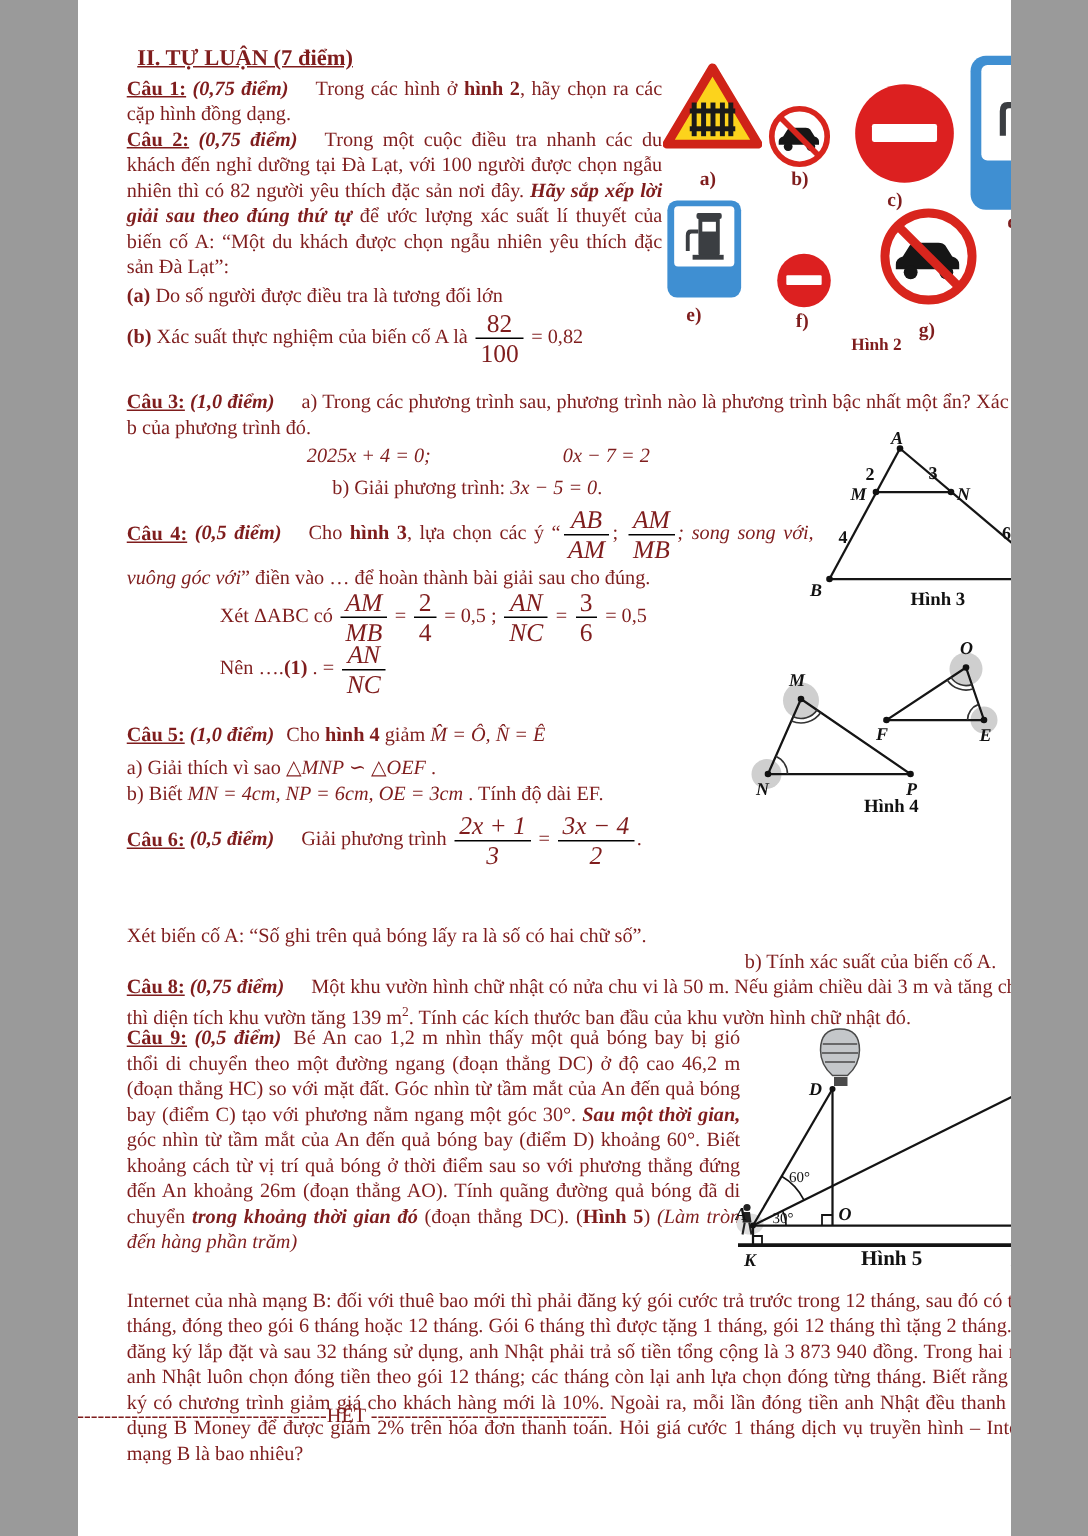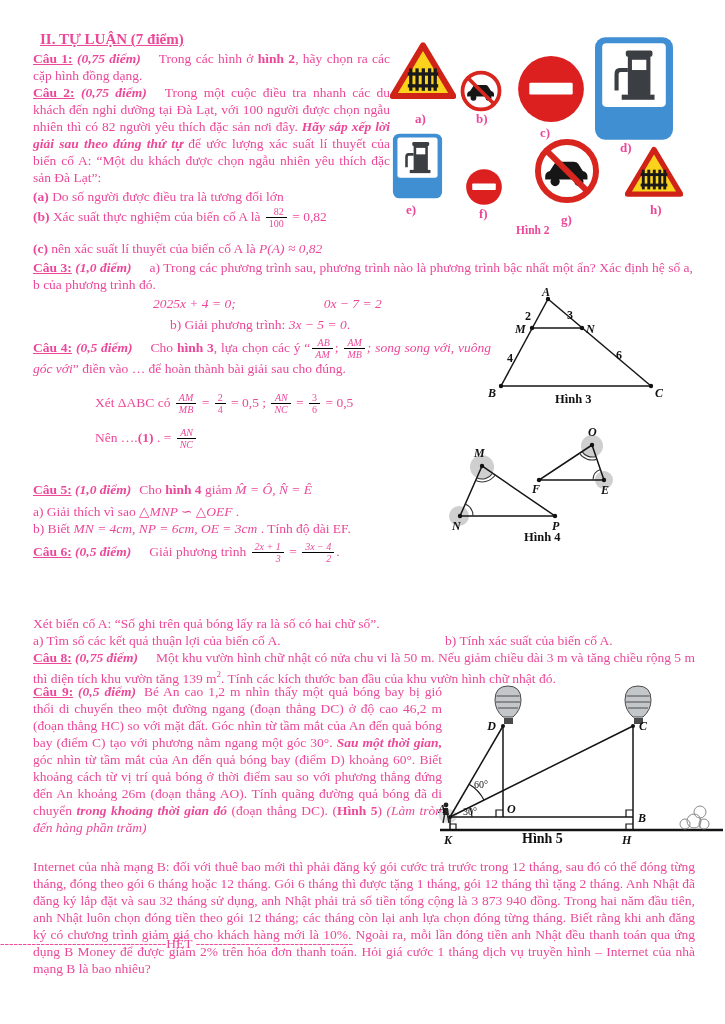--- a/index.html
+++ b/index.html
@@ -1,31 +1,31 @@
 <!DOCTYPE html>
 <html><head>
 <meta charset="utf-8">
 <style>
   html,body{margin:0;padding:0;background:#9a9a9a;}
-  .page{position:relative;width:725px;height:1024px;background:#ffffff;margin:0 auto;
+  .page{position:relative;width:622px;height:1024px;background:#ffffff;margin:0 auto;
         font-family:"Liberation Serif","DejaVu Serif",serif;font-size:13.5px;line-height:17px;
-        color:#ec4899;overflow:hidden;}
+        color:#7f1d1d;overflow:hidden;}
   .block{position:absolute;margin:0;text-align:justify;}
   .nojust{text-align:left;}
   .title{position:absolute;top:31px;left:40px;font-weight:bold;font-size:15px;text-decoration:underline;}
   .qlabel{font-weight:bold;text-decoration:underline;margin-top:36px;}
   .pts{font-weight:bold;font-style:italic;}
   .bi{font-weight:bold;font-style:italic;}
   .it{font-style:italic;}
   .mi{font-style:italic;}
   b{font-weight:bold;}
   sup{font-size:9px;}
   .tab{display:inline-block;width:18px;}
   .tab-sm{display:inline-block;width:8px;}
-  .frac{display:inline-block;vertical-align:middle;text-align:right;font-size:10px;line-height:1.12;padding:0 2px;}
+  .frac{display:inline-block;vertical-align:middle;text-align:center;font-size:17px;line-height:1.12;padding:0 2px;}
   .frac .fn{display:block;border-bottom:1px solid #000;padding:0 3px;}
   .frac .fd{display:block;padding:0 3px;}
   .frac.itf .fn,.frac.itf .fd{font-style:italic;}
   .fig{position:absolute;}
   .sign{position:absolute;}
   .slabel{position:absolute;font-weight:bold;font-size:13px;}
   .figsvg{position:absolute;}
   .fcap{position:absolute;font-weight:bold;font-size:11.5px;}
   .vlabel text{font-style:italic;font-weight:bold;font-size:12px;fill:#111;
                font-family:"Liberation Serif",serif;}
@@ -42,21 +42,20 @@
   <div class="title">II.  TỰ LUẬN (7 điểm)</div>
 
   <p class="block" style="top:50px;left:33px;width:357px"><span class="qlabel">Câu 1:</span><span class="pts"> (0,75 điểm)</span><span class="tab"></span><span>Trong các hình ở </span><b>hình 2</b><span>, hãy chọn ra các cặp hình đồng dạng.</span></p>
 
   <p class="block" style="top:84px;left:33px;width:357px"><span class="qlabel">Câu 2:</span><span class="pts"> (0,75 điểm)</span><span class="tab"></span><span>Trong một cuộc điều tra nhanh các du khách đến nghỉ dưỡng tại Đà Lạt, với 100 người được chọn ngẫu nhiên thì có 82 người yêu thích đặc sản nơi đây. </span><span class="bi">Hãy sắp xếp lời giải sau theo đúng thứ tự</span><span> để ước lượng xác suất lí thuyết của biến cố A: “Một du khách được chọn ngẫu nhiên yêu thích đặc sản Đà Lạt”:</span></p>
 
   <p class="block nojust" style="top:188px;left:33px;width:400px"><b>(a)</b><span> Do số người được điều tra là tương đối lớn</span></p>
 
   <p class="block nojust" style="top:206px;left:33px;width:430px"><b>(b)</b><span> Xác suất thực nghiệm của biến cố A là </span><span class="frac"><span class="fn">82</span><span class="fd">100</span></span><span> = 0,82</span></p>
 
-  <p class="block nojust" style="top:240px;left:33px;width:460px"><b>(c)</b><span> nên xác suất lí thuyết của biến cố A là </span><span class="mi">P(A) ≈ 0,82</span></p>
 
   <p class="block" style="top:259px;left:33px;width:660px"><span class="qlabel">Câu 3:</span><span class="pts"> (1,0 điểm)</span><span class="tab"></span><span>a) Trong các phương trình sau, phương trình nào là phương trình bậc nhất một ẩn? Xác định hệ số a, b của phương trình đó.</span></p>
 
   <div class="block nojust" style="top:295px;left:33px;width:660px"><span class="mi" style="margin-left:120px">2025x + 4 = 0;</span><span class="mi" style="margin-left:88px">0x − 7 = 2</span></div>
 
   <div class="block nojust" style="top:316px;left:170px;width:420px"><span>b) Giải phương trình: </span><span class="mi">3x − 5 = 0</span><span>.</span></div>
 
   <p class="block" style="top:337px;left:33px;width:458px"><span class="qlabel">Câu 4:</span><span class="pts"> (0,5 điểm)</span><span class="tab"></span><span>Cho </span><b>hình 3</b><span>, lựa chọn các ý “</span><span class="frac itf"><span class="fn">AB</span><span class="fd">AM</span></span><span>; </span><span class="frac itf"><span class="fn">AM</span><span class="fd">MB</span></span><span class="mi">; </span><span class="it">song song với, vuông góc với</span><span>” điền vào … để hoàn thành bài giải sau cho đúng.</span></p>
 
   <div class="block nojust" style="top:392px;left:95px;width:420px"><span>Xét ΔABC có </span><span class="frac itf"><span class="fn">AM</span><span class="fd">MB</span></span><span> = </span><span class="frac"><span class="fn">2</span><span class="fd">4</span></span><span> = 0,5 ; </span><span class="frac itf"><span class="fn">AN</span><span class="fd">NC</span></span><span> = </span><span class="frac"><span class="fn">3</span><span class="fd">6</span></span><span> = 0,5</span></div>
@@ -68,21 +67,21 @@
 
   <p class="block nojust" style="top:503px;left:33px;width:440px"><span>a) Giải thích vì sao </span><span class="mi">△MNP ∽ △OEF</span><span> .</span></p>
 
   <p class="block nojust" style="top:520px;left:33px;width:470px"><span>b) Biết </span><span class="mi">MN = 4cm, NP = 6cm, OE = 3cm</span><span> . Tính độ dài EF.</span></p>
 
   <div class="block nojust" style="top:541px;left:33px;width:500px"><span class="qlabel">Câu 6:</span><span class="pts"> (0,5 điểm)</span><span class="tab"></span><span>Giải phương trình </span><span class="frac itf"><span class="fn">2x + 1</span><span class="fd">3</span></span><span> = </span><span class="frac itf"><span class="fn">3x − 4</span><span class="fd">2</span></span><span>.</span></div>
 
 
   <p class="block nojust" style="top:615px;left:33px;width:662px">Xét biến cố A: “Số ghi trên quả bóng lấy ra là số có hai chữ số”.</p>
 
-  <div class="block nojust" style="top:632px;left:33px;width:662px"><span>a) Tìm số các kết quả thuận lợi của biến cố A.</span><span style="position:absolute;left:412px">b) Tính xác suất của biến cố A.</span></div>
+  <div class="block nojust" style="top:632px;left:33px;width:662px"><span style="position:absolute;left:412px">b) Tính xác suất của biến cố A.</span></div>
 
   <p class="block" style="top:649px;left:33px;width:662px"><span class="qlabel">Câu 8:</span><span class="pts"> (0,75 điểm)</span><span class="tab"></span><span>Một khu vườn hình chữ nhật có nửa chu vi là 50 m. Nếu giảm chiều dài 3 m và tăng chiều rộng 5 m thì diện tích khu vườn tăng 139 m</span><sup>2</sup><span>. Tính các kích thước ban đầu của khu vườn hình chữ nhật đó.</span></p>
 
   <p class="block" style="top:683px;left:33px;width:409px"><span class="qlabel">Câu 9:</span><span class="pts"> (0,5 điểm)</span><span class="tab-sm"></span><span>Bé An cao 1,2 m nhìn thấy một quả bóng bay bị gió thổi di chuyển theo một đường ngang (đoạn thẳng DC) ở độ cao 46,2 m (đoạn thẳng HC) so với mặt đất. Góc nhìn từ tầm mắt của An đến quả bóng bay (điểm C) tạo với phương nằm ngang một góc 30°. </span><span class="bi">Sau một thời gian,</span><span> góc nhìn từ tầm mắt của An đến quả bóng bay (điểm D) khoảng 60°. Biết khoảng cách từ vị trí quả bóng ở thời điểm sau so với phương thẳng đứng đến An khoảng 26m (đoạn thẳng AO). Tính quãng đường quả bóng đã di chuyển </span><span class="bi">trong khoảng thời gian đó</span><span> (đoạn thẳng DC). (</span><b>Hình 5</b><span>) </span><span class="it">(Làm tròn đến hàng phần trăm)</span></p>
 
 
   <p class="block" style="top:858px;left:33px;width:662px">Internet của nhà mạng B: đối với thuê bao mới thì phải đăng ký gói cước trả trước trong 12 tháng, sau đó có thể đóng từng tháng, đóng theo gói 6 tháng hoặc 12 tháng. Gói 6 tháng thì được tặng 1 tháng, gói 12 tháng thì tặng 2 tháng. Anh Nhật đã đăng ký lắp đặt và sau 32 tháng sử dụng, anh Nhật phải trả số tiền tổng cộng là 3 873 940 đồng. Trong hai năm đầu tiên, anh Nhật luôn chọn đóng tiền theo gói 12 tháng; các tháng còn lại anh lựa chọn đóng từng tháng. Biết rằng khi anh đăng ký có chương trình giảm giá cho khách hàng mới là 10%. Ngoài ra, mỗi lần đóng tiền anh Nhật đều thanh toán qua ứng dụng B Money để được giảm 2% trên hóa đơn thanh toán. Hỏi giá cước 1 tháng dịch vụ truyền hình – Internet của nhà mạng B là bao nhiêu?</p>
 
   <div class="block nojust" style="top:935px;left:0;width:725px;">-------------------------------------HẾT -----------------------------------</div>
 

